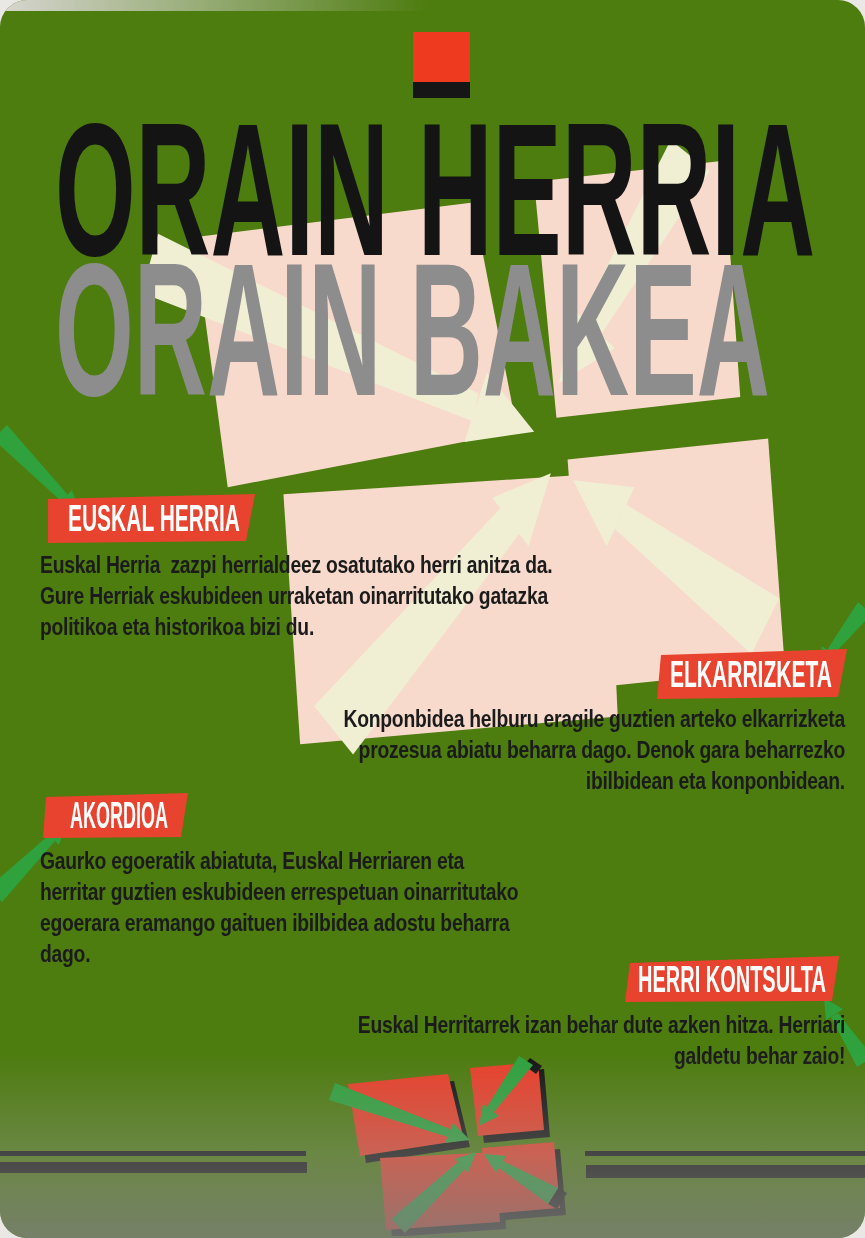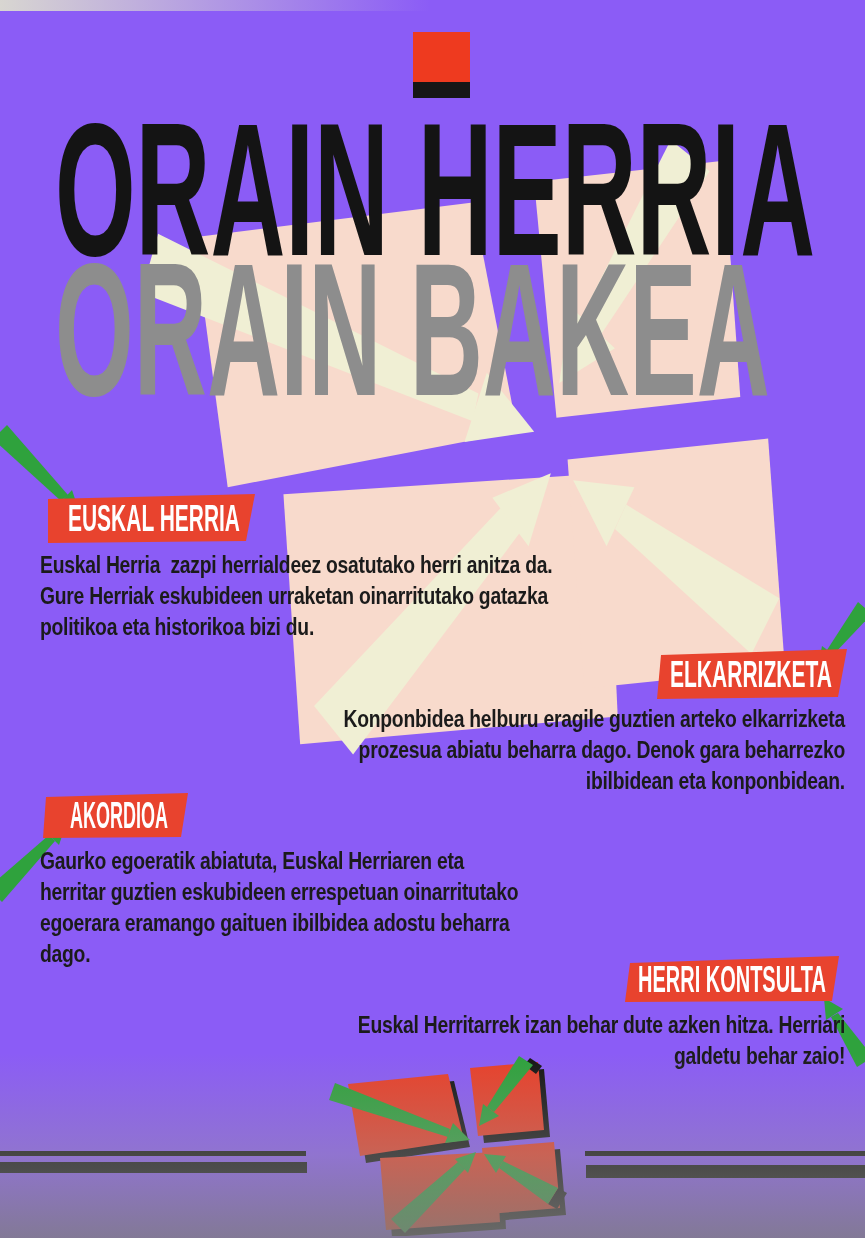--- a/index.html
+++ b/index.html
@@ -1,19 +1,20 @@
 <!DOCTYPE html>
 <html><head>
 <meta charset="utf-8">
 <style>
   html,body{margin:0;padding:0;background:#e9e8e4;}
   .poster{
     position:relative;width:865px;height:1238px;overflow:hidden;
-    background:#8b5cf6;
+    background:#4d7c0f;
     font-family:"Liberation Sans",sans-serif;
+    border-radius:27px;
   }
   .scan-top{position:absolute;left:0;top:0;width:430px;height:11px;
     background:linear-gradient(to right,#d8d6d1,rgba(216,214,209,0));}
   .scan-bottom{position:absolute;left:0;bottom:0;width:865px;height:185px;
     background:linear-gradient(180deg,rgba(150,150,150,0) 0%,rgba(152,152,150,.40) 55%,rgba(128,128,126,.8) 100%);}
   .watermark{position:absolute;left:55px;top:140px;width:780px;height:625px;
     --sq:#f8dacc;--ar:#f0efd4;--sh:transparent;--cap:transparent;}
   .logo-bottom{position:absolute;left:298px;top:1056px;width:280px;height:180px;
     --sq:#e9402a;--ar:#2fa23d;--sh:#151515;--cap:#151515;}
   .top-mark{position:absolute;left:413px;top:32px;width:57px;height:66px;}

